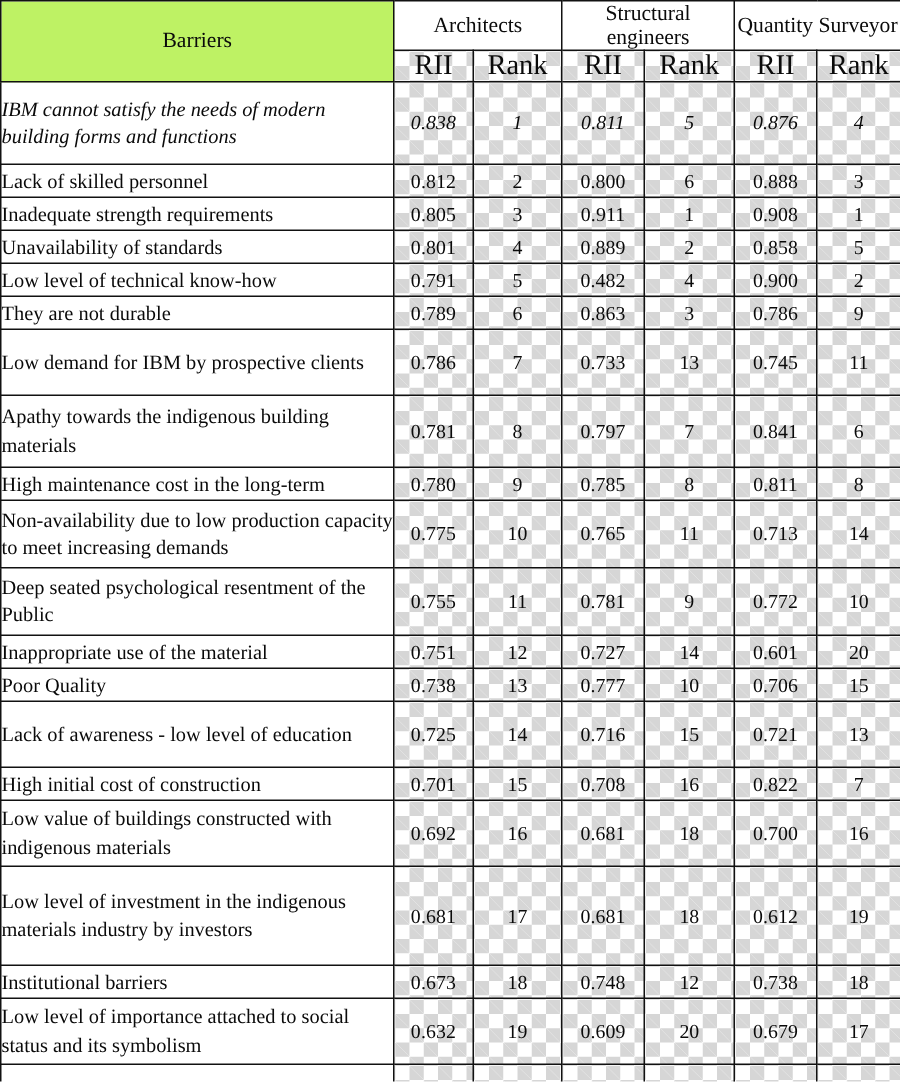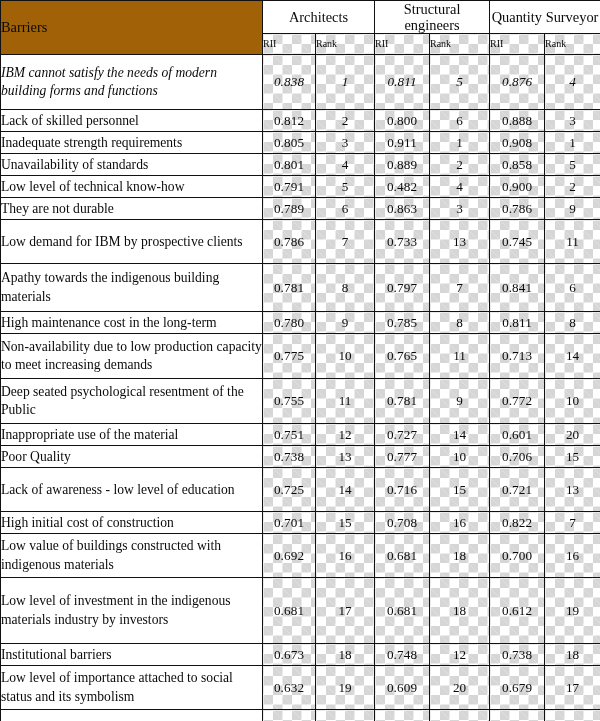--- a/index.html
+++ b/index.html
@@ -39,37 +39,37 @@
     padding: 0;
     vertical-align: middle;
     font-weight: normal;
   }
 
   
   thead th { border: 1px solid #111; }
 
   .hdr-barriers {
     font-weight: bold;
-    text-align: left;
+    text-align: center;
     font-size: 14.4px;
-    background: #a16207;
+    background: #bef264;
     border-left: none;
   }
   .hdr-group {
     font-weight: bold;
     text-align: center;
     font-size: 14.4px;
     line-height: 1.12;
     background: #ffffff;
     padding: 1px 2px;
   }
   .hdr-sub {
     font-weight: bold;
-    text-align: left;
-    font-size: 10px;
+    text-align: center;
+    font-size: 19px;
     height: 20px;
     line-height: 20px;
   }
 
   td.barrier {
     text-align: left;
     padding: 1px 2px 1px 3px;
     line-height: 1.36;
     font-size: 13.6px;
     background: #ffffff;

